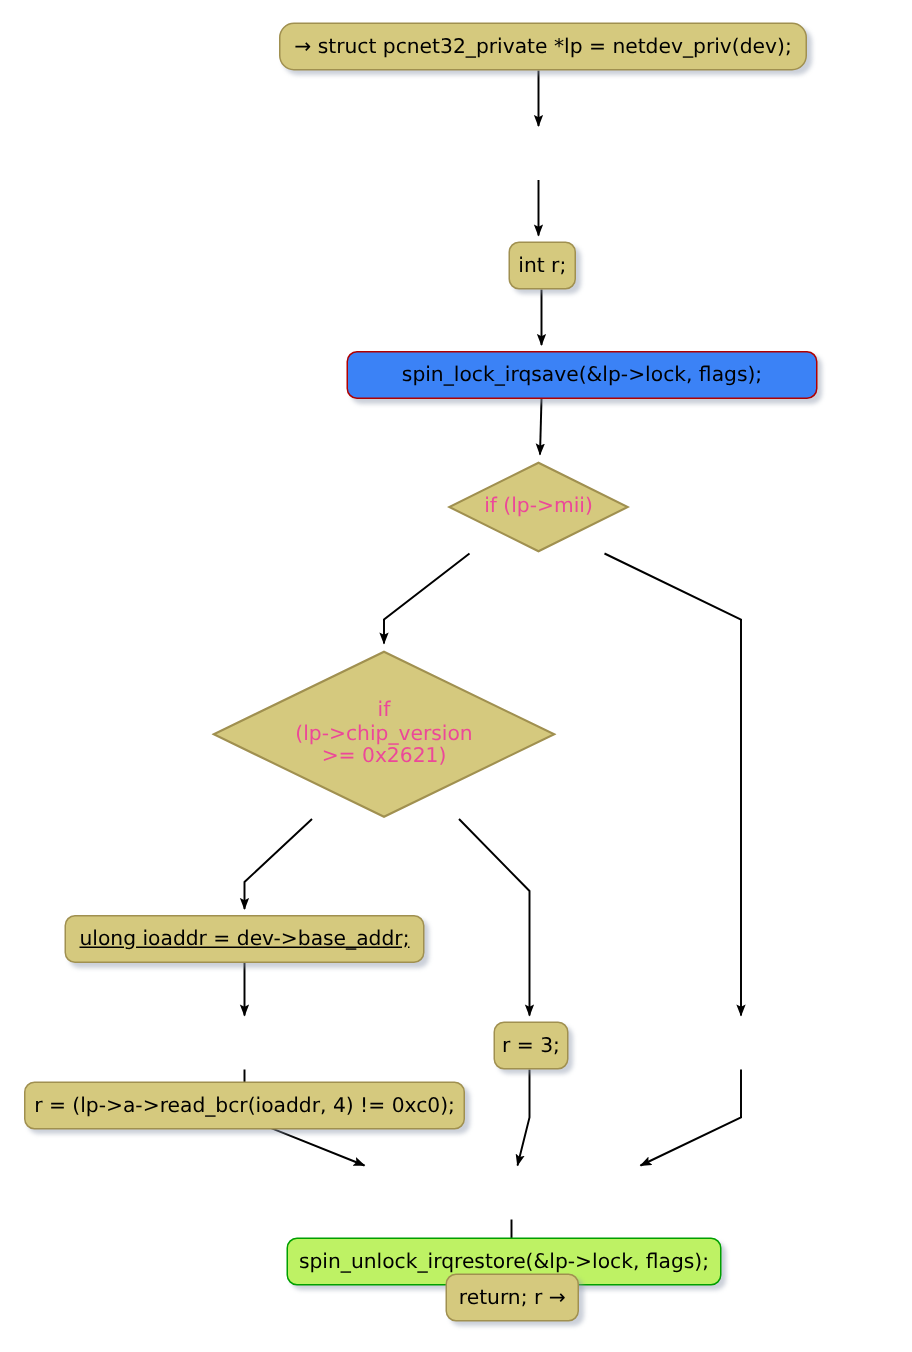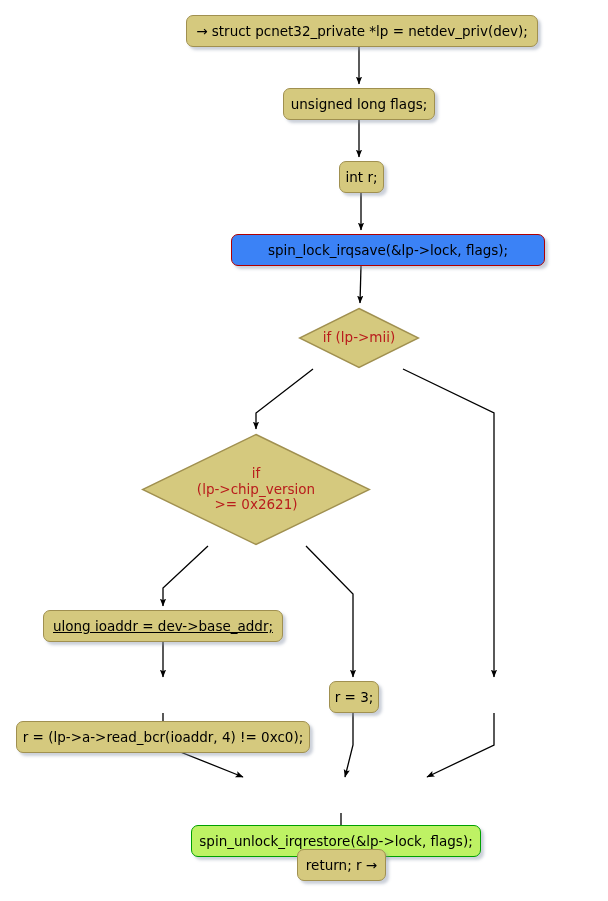--- a/index.html
+++ b/index.html
@@ -60,21 +60,21 @@
   .diamond-shape {
     position: absolute;
     left: 0;
     top: 0;
     width: 100%;
     height: 100%;
   }
   .diamond-label {
     position: relative;
     z-index: 2;
-    color: #b91c1c;
+    color: #ec4899;
     font-size: 13.5px;
     line-height: 1.18;
     text-align: center;
     white-space: pre-line;
   }
 </style>
 </head>
 <body>
 
 <div id="canvas">
@@ -95,27 +95,24 @@
         <path d="M208,546 L163,588 L163,606" marker-end="url(#arrowhead)"></path>
         <path d="M306,546 L353,594 L353,677" marker-end="url(#arrowhead)"></path>
         <path d="M163,642 L163,677" marker-end="url(#arrowhead)"></path>
         <path d="M163,713 L163,745 L243,777" marker-end="url(#arrowhead)"></path>
         <path d="M353,713 L353,745 L345,777" marker-end="url(#arrowhead)"></path>
         <path d="M494,713 L494,745 L427,777" marker-end="url(#arrowhead)"></path>
         <path d="M341,813 L341,845" marker-end="url(#arrowhead)"></path>
       </g>
   </svg>
 
-  <div class="node node-box" style="left: 186px; top: 15px; width: 352px; height: 32px; background: rgb(213, 201, 126);">
+  <div class="node node-box" style="left: 186px; top: 15px; width: 352px; height: 32px; background: rgb(213, 201, 126); border-radius: 10px;">
     <span>→ struct pcnet32_private *lp = netdev_priv(dev);</span>
   </div>
 
-  <div class="node node-box" style="left: 283px; top: 88px; width: 152px; height: 32px; background: rgb(213, 201, 126);">
-    <span>unsigned long flags;</span>
-  </div>
 
   <div class="node node-box" style="left: 339px; top: 161px; width: 45px; height: 32px; background: rgb(213, 201, 126);">
     <span>int r;</span>
   </div>
 
   <div class="node node-box red" style="left: 231px; top: 234px; width: 314px; height: 32px; background: #3b82f6;">
     <span>spin_lock_irqsave(&amp;lp-&gt;lock, flags);</span>
   </div>
 
   <div class="node node-diamond" style="left: 298px; top: 307px; width: 122px; height: 62px;">

